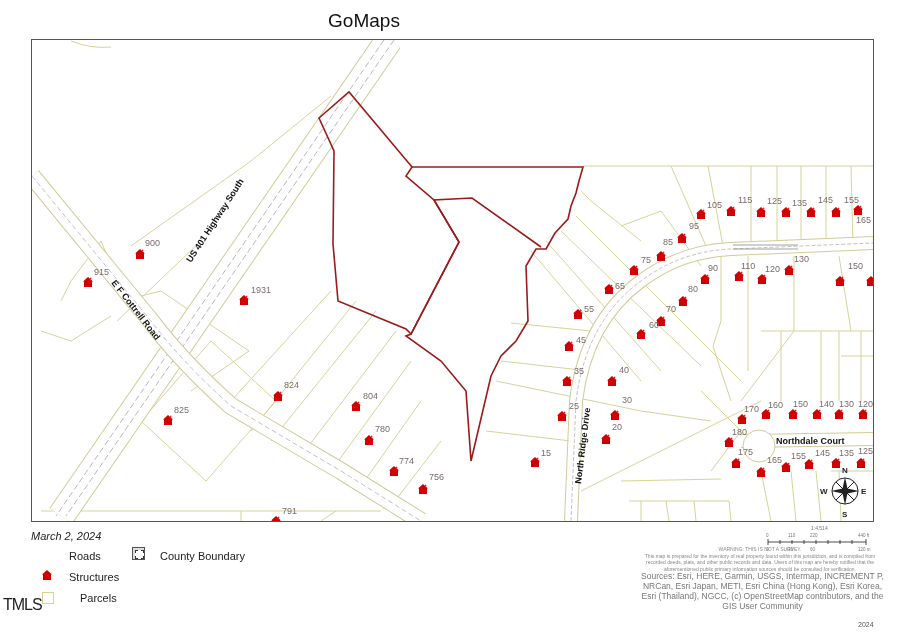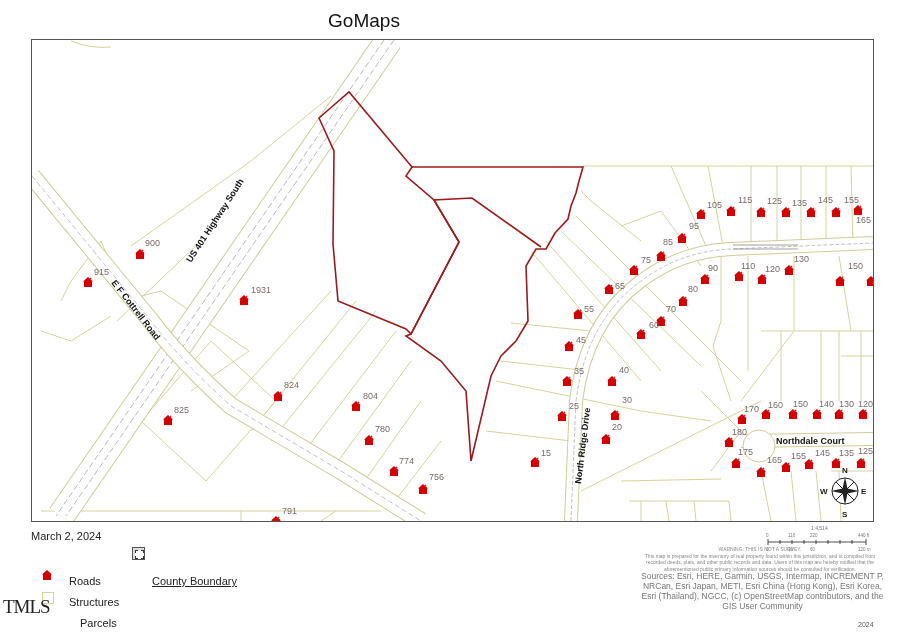--- a/index.html
+++ b/index.html
@@ -1,23 +1,23 @@
 <!DOCTYPE html>
 <html><head>
 <meta charset="utf-8">
 <style>
   html, body { margin:0; padding:0; background:#fff; }
   body { width:900px; height:636px; position:relative; overflow:hidden; font-family:"Liberation Sans", sans-serif; }
   .title { position:absolute; left:0; width:728px; top:10px; text-align:center; font-size:19px; color:#111; }
   .map-frame { position:absolute; left:31px; top:39px; width:841px; height:481px; border:1px solid #555; overflow:hidden; background:#fff; }
   .map-frame svg { position:absolute; left:0; top:0; }
-  .date { position:absolute; left:31px; top:530px; font-size:11px; color:#222; }
-  .legend-item { position:absolute; font-size:11px; color:#222;margin-top:25px; }
+  .date { position:absolute; left:31px; top:530px; font-size:11px; color:#222;font-style:italic; }
+  .legend-item { position:absolute; font-size:11px; color:#222; }
   .legend-sym { position:absolute; }
-  .tmls { position:absolute; left:3px; top:596px; font-family:Liberation Serif, serif; font-size:19px; color:#222; letter-spacing:-1px; }
+  .tmls { position:absolute; left:3px; top:596px; font-family:Liberation Sans, sans-serif; font-size:16px; color:#222; letter-spacing:-1px; }
   .disclaimer { position:absolute; left:640px; top:546px; width:240px; font-size:5px; color:#888; text-align:center; line-height:6.5px; }
   .attribution { position:absolute; left:640px; top:571px; width:245px; font-size:8.5px; color:#777; line-height:10px;text-align:center; }
   .year { position:absolute; left:858px; top:621px; font-size:7px; color:#555; }
   .scale { position:absolute; left:766px; top:524px; width:110px; height:30px; }
   .lbl { font-family:"Liberation Sans", sans-serif; font-size:9px; fill:#7a6a6a; }
   .road-lbl { font-family:"Liberation Sans", sans-serif; font-size:9px; font-weight:bold; fill:#111; }
 </style>
 </head>
 <body>
 
@@ -241,21 +241,21 @@
     </g>
   </svg>
 </div>
 
 <div class="date">March 2, 2024</div>
 
 <div class="legend-item" style="left:69px;top:550px;">Roads</div>
 <div class="legend-sym" style="left:132px;top:547px;width:13px;height:13px;border:1px solid #555;background:#ddd;box-sizing:border-box;">
   <div style="position:absolute;left:2px;top:2px;width:7px;height:7px;border:1px dashed #333;background:#fff;"></div>
 </div>
-<div class="legend-item" style="left:152px;top:550px;text-decoration:underline;">County Boundary</div>
+<div class="legend-item" style="left:160px;top:550px;">County Boundary</div>
 
 <svg class="legend-sym" style="left:42px;top:570px;" width="10" height="10">
     <path d="M5 0 L10 4.5 L9 4.5 L9 10 L1 10 L1 4.5 L0 4.5 Z" fill="#d20000"></path>
   </svg>
 <div class="legend-item" style="left:69px;top:571px;">Structures</div>
 
 <div class="legend-sym" style="left:42px;top:592px;width:12px;height:12px;border:1px solid #d6d39a;box-sizing:border-box;"></div>
 <div class="legend-item" style="left:80px;top:592px;">Parcels</div>
 
 <div class="tmls">TMLS</div>

